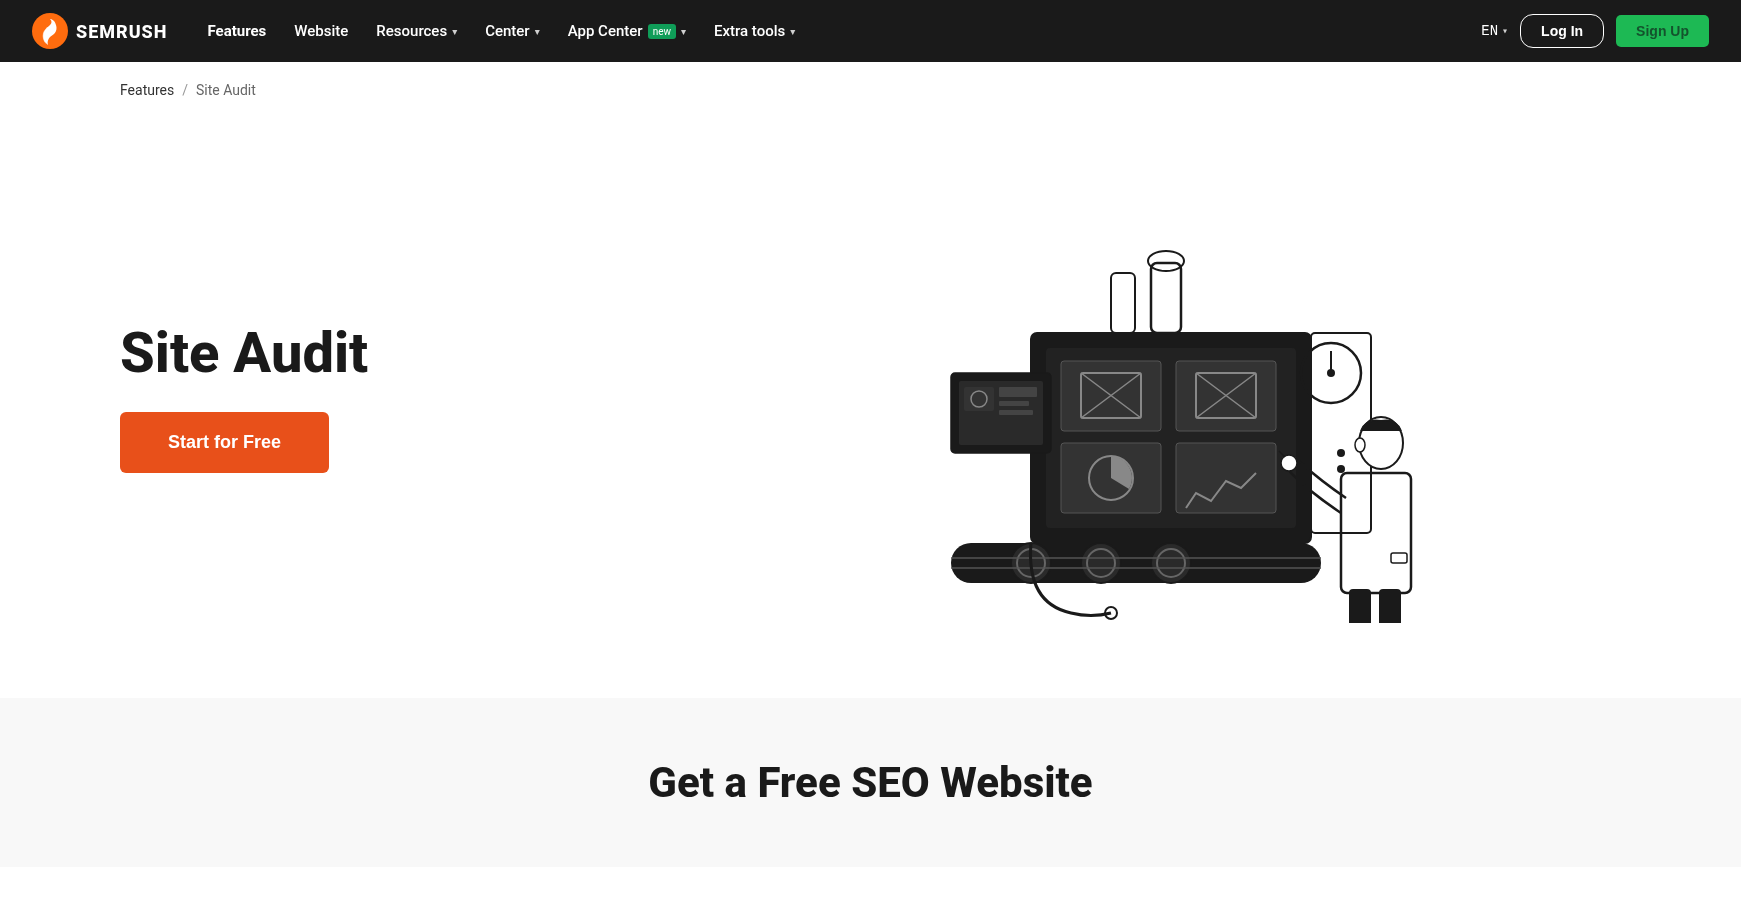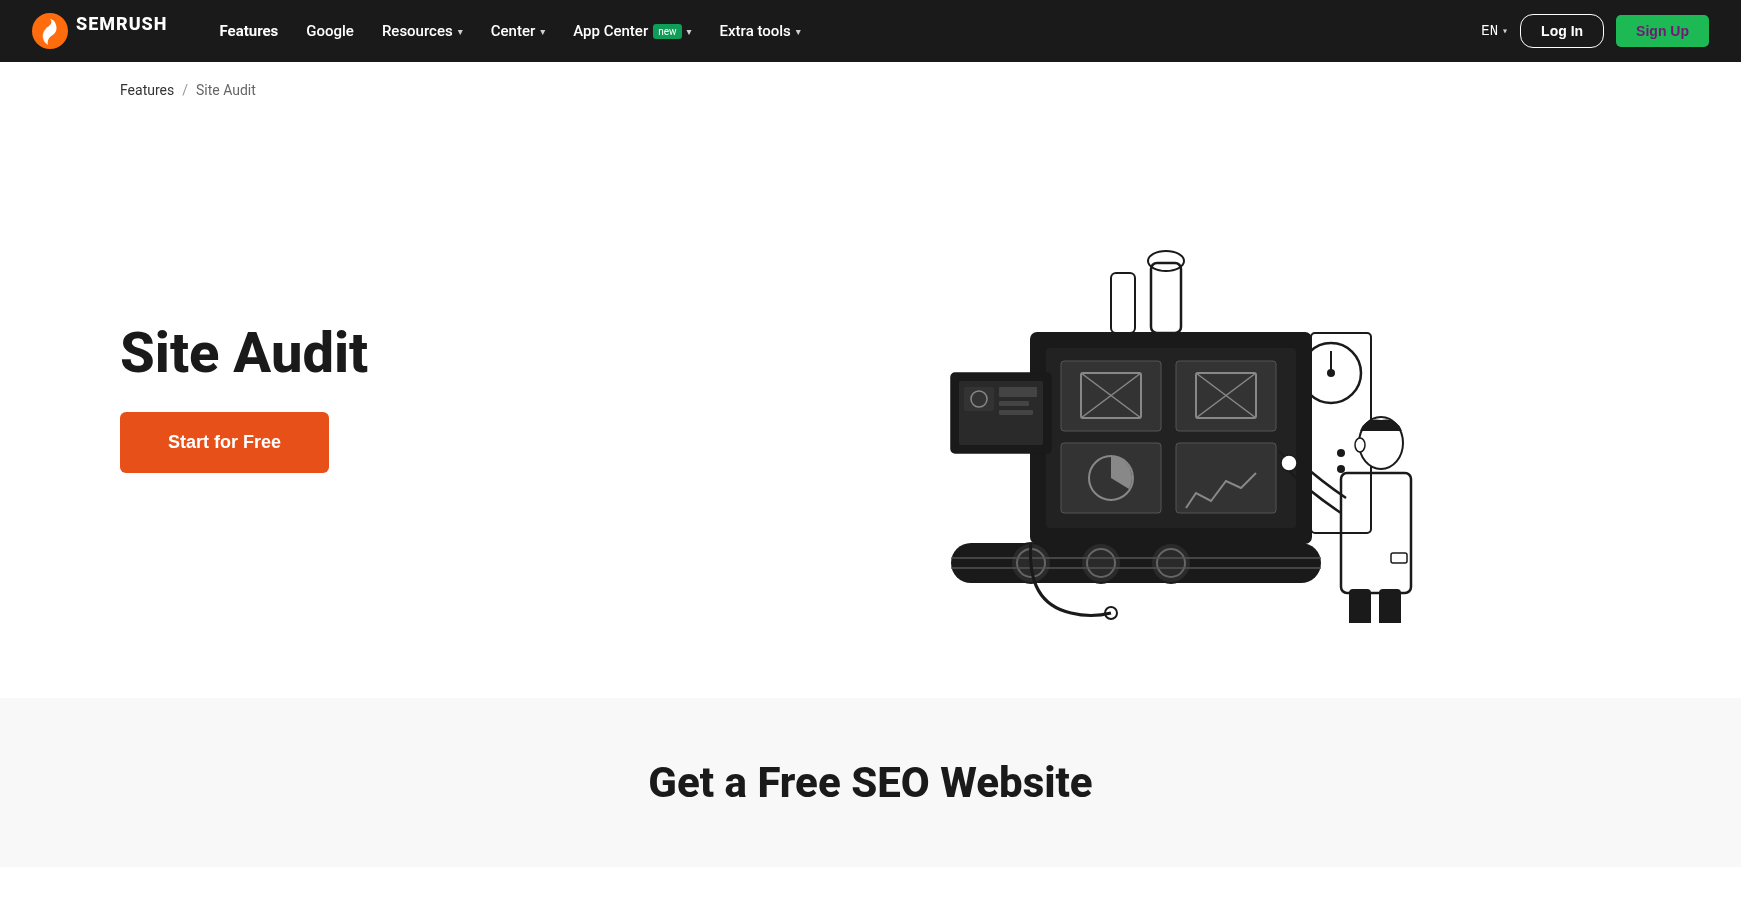--- a/index.html
+++ b/index.html
@@ -9,23 +9,22 @@
     nav {
       background: #1a1a1a;
       display: flex;
       align-items: center;
       height: 62px;
       padding: 0 32px;
       gap: 28px;
     }
     .nav-logo {
       display: flex;
-      align-items: flex-start;
+      align-items: center;
       gap: 8px;
-      margin-right: 12px;
     }
     .logo-icon {
       width: 36px;
       height: 36px;
     }
     .logo-text {
       color: #fff;
       font-size: 18px;
       font-weight: 800;
       letter-spacing: 1px;
@@ -82,21 +81,21 @@
       color: #fff;
       padding: 8px 20px;
       border-radius: 13px;
       font-size: 14px;
       font-weight: 700;
       cursor: pointer;
     }
     .btn-signup {
       background: #1db954;
       border: none;
-      color: #701a75;
+      color: #14532d;
       padding: 8px 20px;
       border-radius: 5px;
       font-size: 14px;
       font-weight: 600;
       cursor: pointer;
     }
 
     
     .breadcrumb {
       display: flex;
@@ -190,21 +189,21 @@
       <path d="M16 14 C16 14 18 17 17 20 C16.5 22 15 23 14 25 C13 27 13 29 14 31 C11 28 10 24 11 20 C12 17 14 16 15 14Z" fill="white" opacity="0.6"></path>
     </svg>
     <span class="logo-text">SEMRUSH</span>
   </div>
 
   <div class="nav-links">
     <a class="nav-link active">
       <span>Features</span>
     </a>
     <a class="nav-link">
-      <span>Google</span>
+      <span>Website</span>
     </a>
     <a class="nav-link">
       <span>Resources</span>
       <span class="chevron">▾</span>
     </a>
     <a class="nav-link">
       <span>Center</span>
       <span class="chevron">▾</span>
     </a>
     <a class="nav-link">

